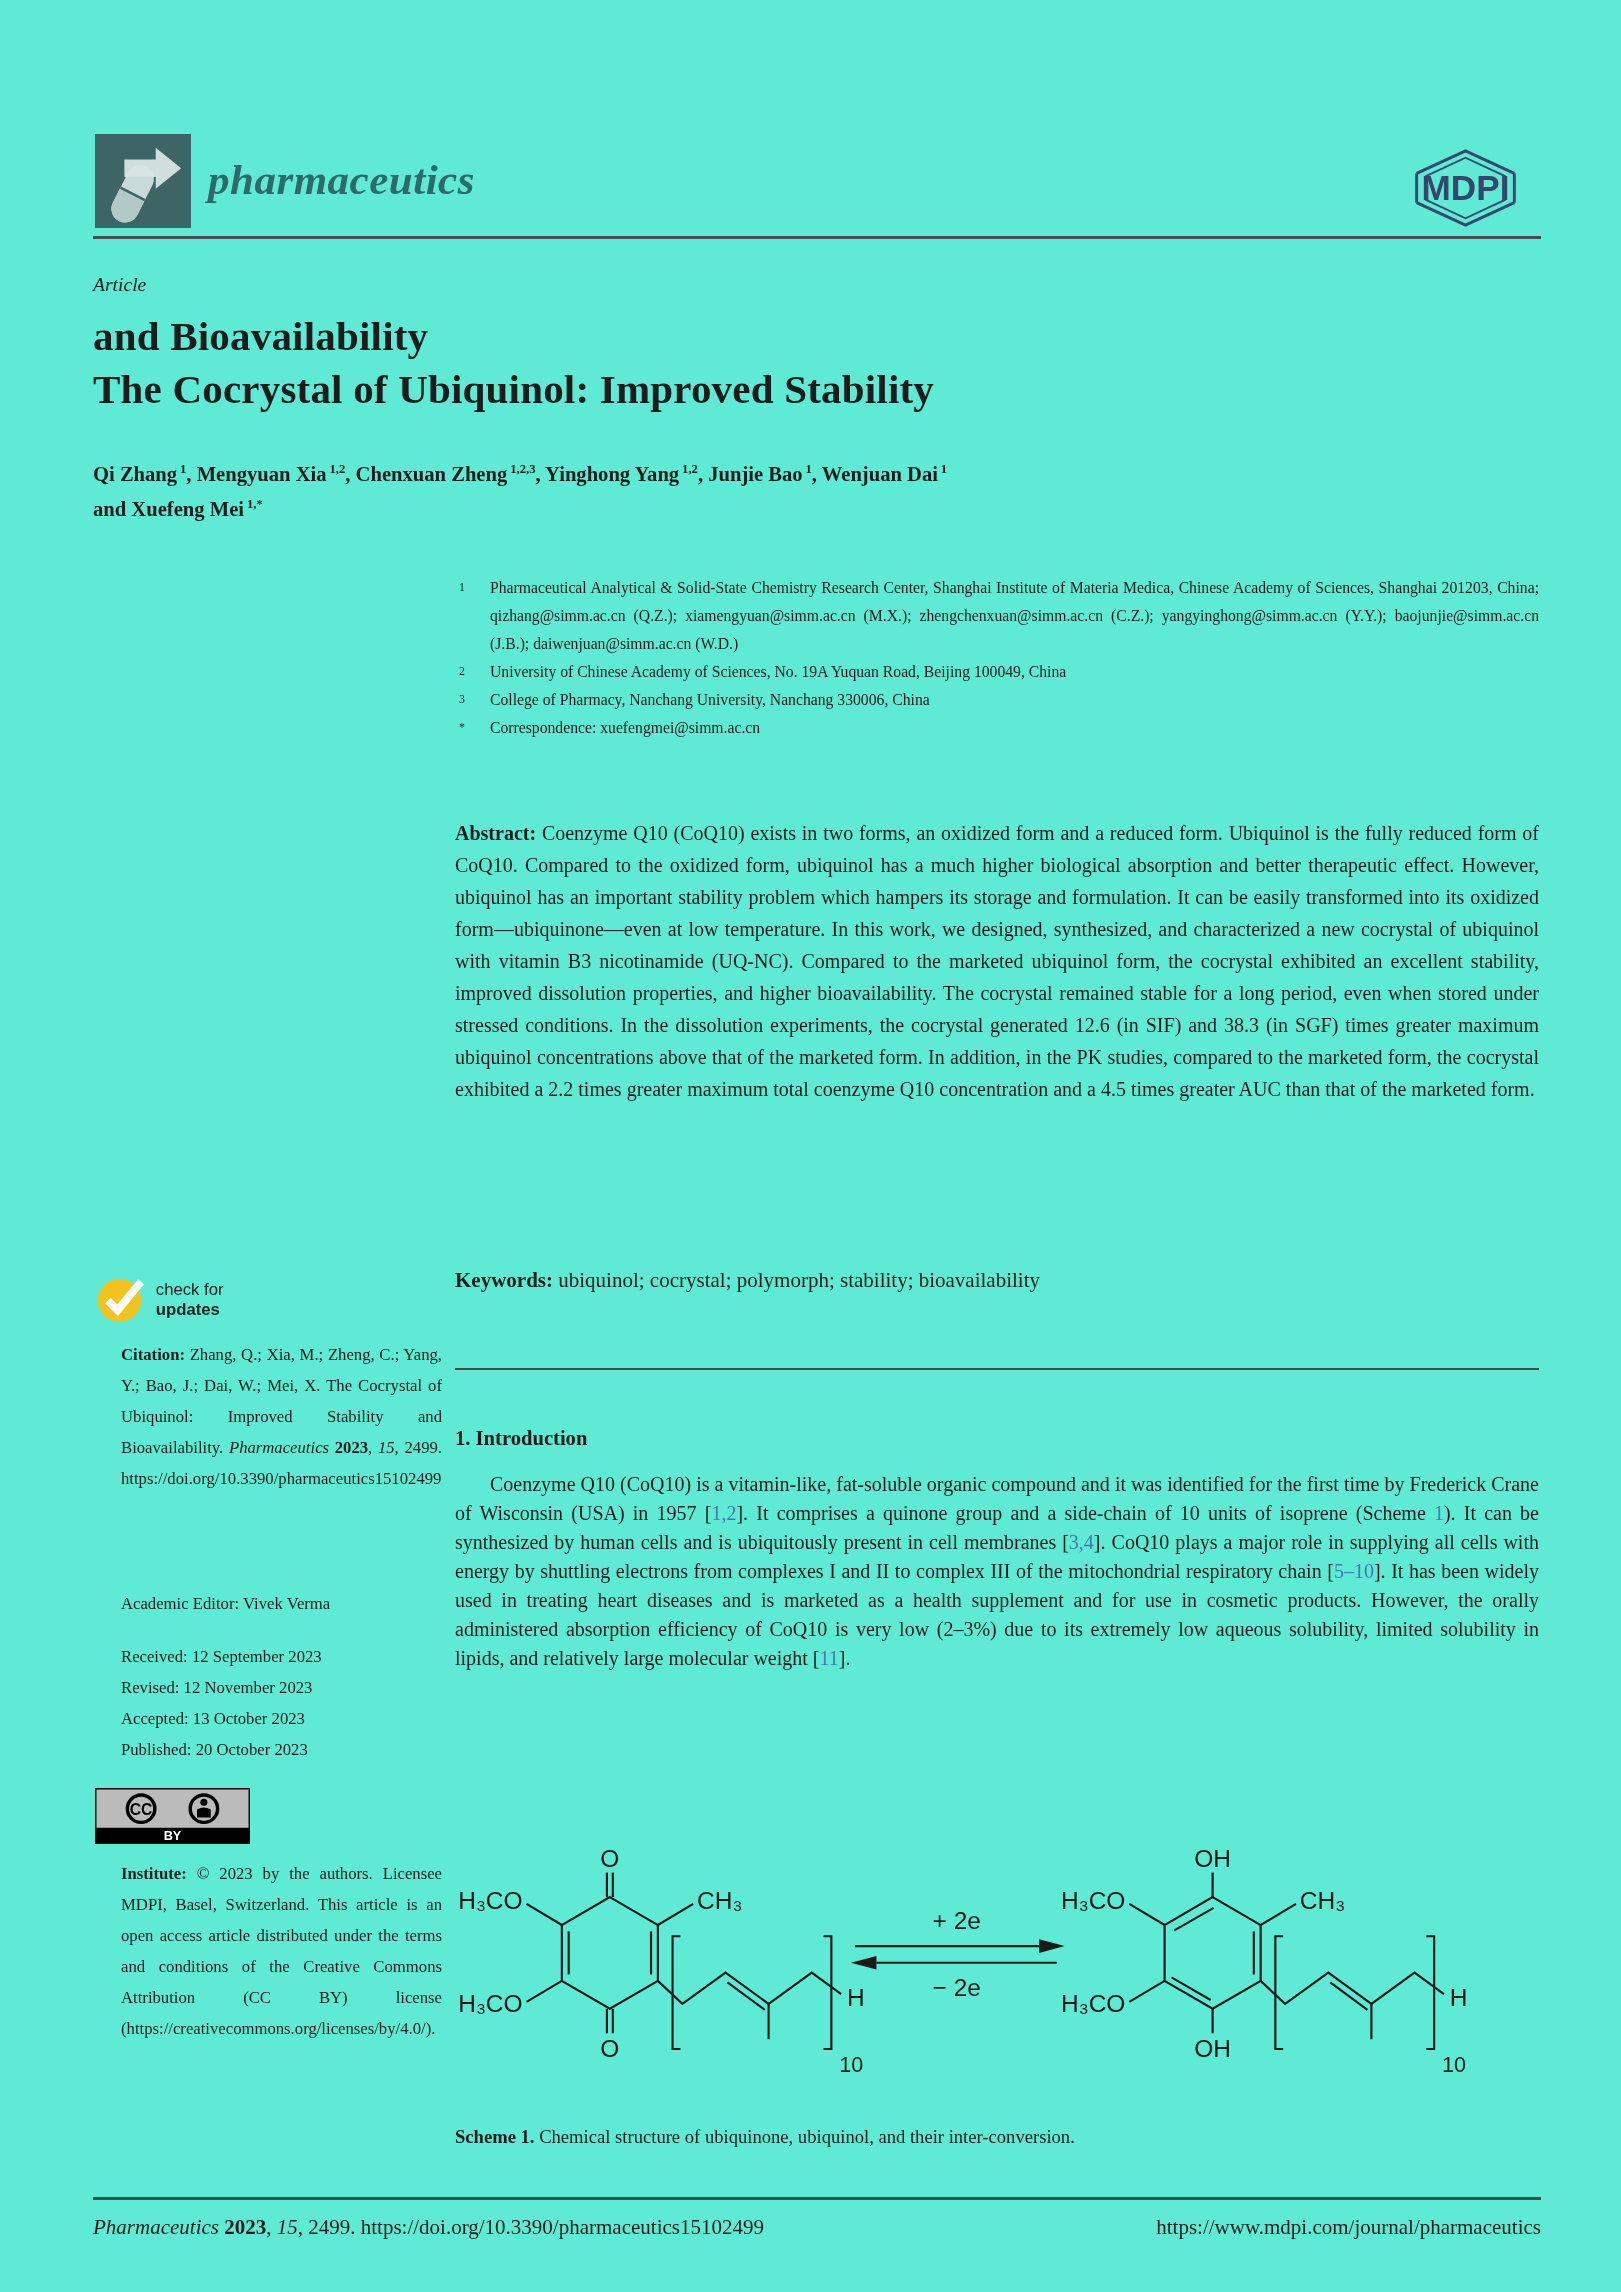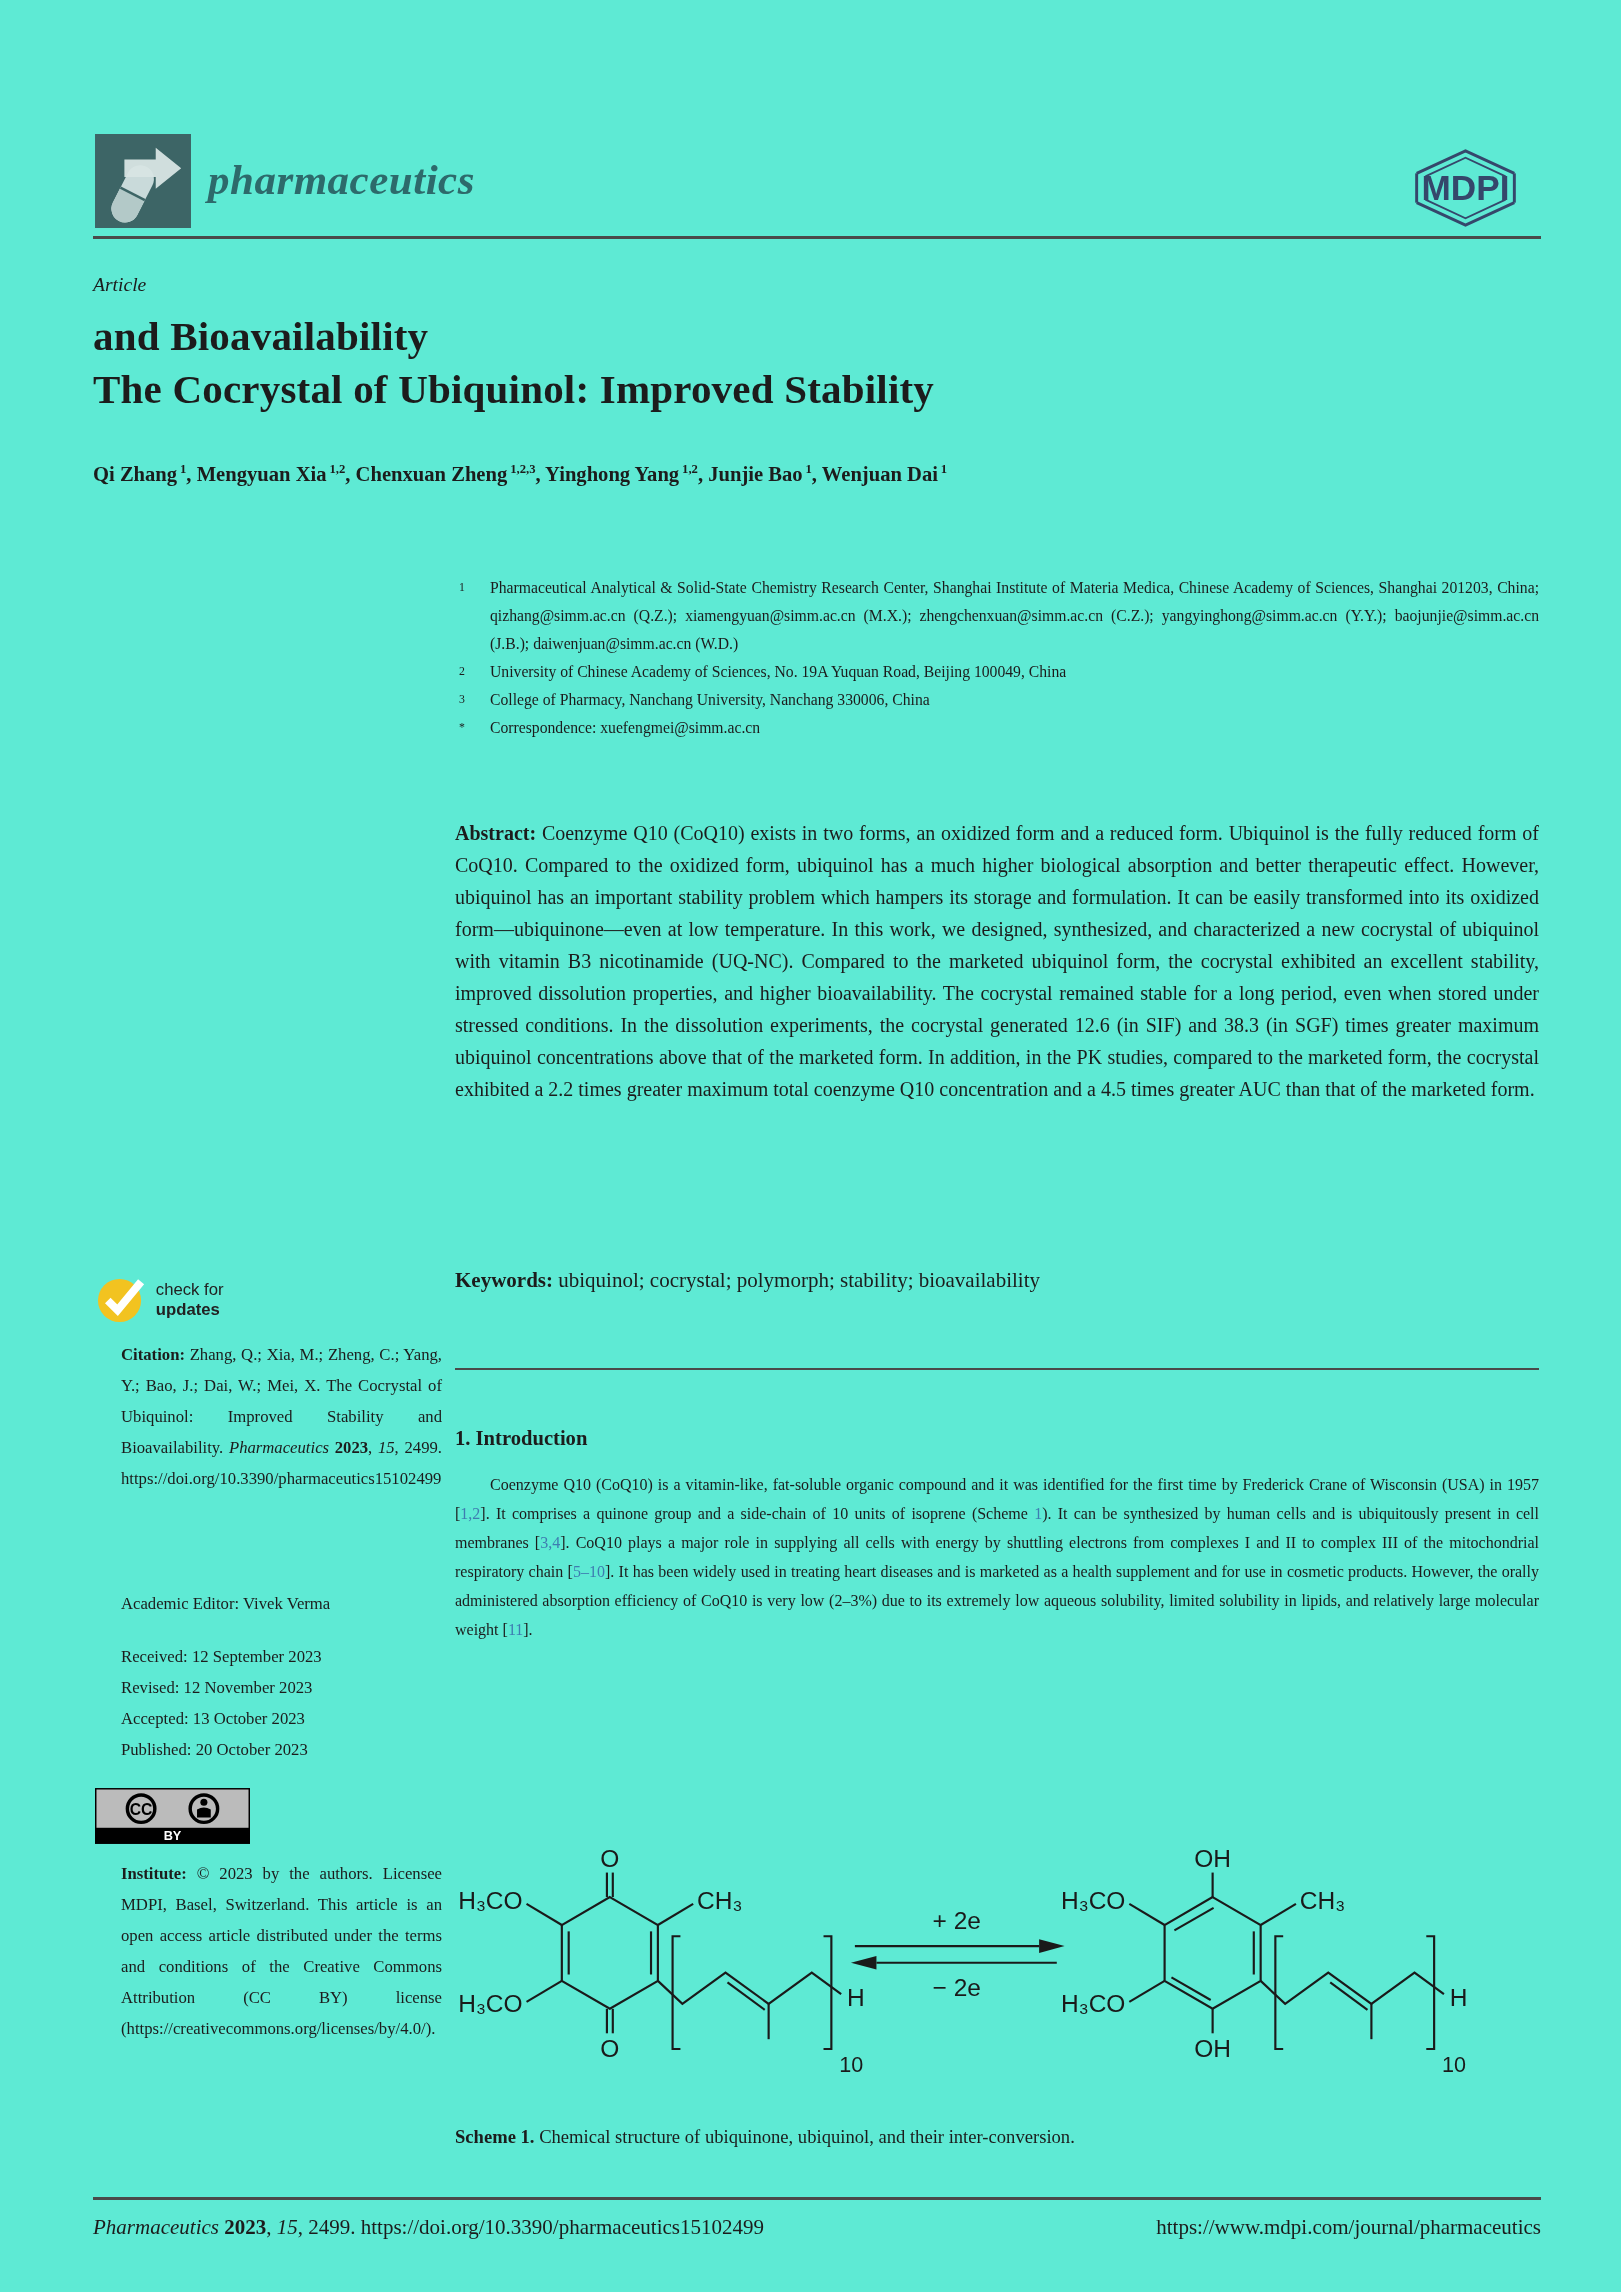--- a/index.html
+++ b/index.html
@@ -18,21 +18,21 @@
   .authors{font-size:20.6px;font-weight:bold;line-height:35px;}
   .au-sup{font-size:12.7px;margin-left:2.9px;font-weight:bold;}
   
   .affils{width:1084px;font-size:15.7px;line-height:28px;}
   .aff-item{position:relative;padding-left:35px;text-align:justify;}
   .aff-marker{position:absolute;left:3.9px;top:-1px;font-size:11.8px;}
   
   .abstract{width:1084px;font-size:20px;line-height:32px;text-align:justify;}
   .keywords{width:1084px;font-size:21px;}
   .sec-heading{font-size:20.6px;font-weight:bold;}
-  .body-para{width:1084px;font-size:16px;line-height:29px;text-align:justify;text-indent:35px;}
+  .body-para{width:1084px;font-size:20px;line-height:29px;text-align:justify;text-indent:35px;}
   .caption{width:1084px;font-size:18.6px;line-height:27.4px;}
   
   .side{width:321px;font-size:16.7px;line-height:31px;margin-left:28px;}
   .side-just{text-align:justify;}
   .badge-wrap{display:flex;align-items:center;gap:9.8px;justify-content:space-between;}
   .badge-text{font-size:16.7px;line-height:19.6px;color:#222;}
   
   .footer{width:1448px;display:flex;justify-content:space-between;font-size:21px;}
   sup{line-height:0;}
 </style>
@@ -70,20 +70,21 @@
 
   <div class="abs article-type" style="left:93px;top:274px;">Article</div>
 
   <div class="abs title" style="left:93px;top:310px;width:1225px;">
     <div>and Bioavailability</div>
     <div>The Cocrystal of Ubiquinol: Improved Stability</div>
   </div>
 
   <div class="abs authors" style="left:93px;top:457px;width:1274px;">
     <div><span>Qi Zhang</span><sup class="au-sup">1</sup><span>, </span><span>Mengyuan Xia</span><sup class="au-sup">1,2</sup><span>, </span><span>Chenxuan Zheng</span><sup class="au-sup">1,2,3</sup><span>, </span><span>Yinghong Yang</span><sup class="au-sup">1,2</sup><span>, </span><span>Junjie Bao</span><sup class="au-sup">1</sup><span>, </span><span>Wenjuan Dai</span><sup class="au-sup">1</sup></div>
+    <div><span>and Xuefeng Mei</span><sup class="au-sup">1,*</sup></div>
   </div>
 
   <div class="abs affils" style="left:455px;top:574px;">
       <div class="aff-item"><span class="aff-marker">1</span><span class="aff-text">Pharmaceutical Analytical &amp; Solid-State Chemistry Research Center, Shanghai Institute of Materia Medica, Chinese Academy of Sciences, Shanghai 201203, China; qizhang@simm.ac.cn (Q.Z.); xiamengyuan@simm.ac.cn (M.X.); zhengchenxuan@simm.ac.cn (C.Z.); yangyinghong@simm.ac.cn (Y.Y.); baojunjie@simm.ac.cn (J.B.); daiwenjuan@simm.ac.cn (W.D.)</span></div>
       <div class="aff-item"><span class="aff-marker">2</span><span class="aff-text">University of Chinese Academy of Sciences, No. 19A Yuquan Road, Beijing 100049, China</span></div>
       <div class="aff-item"><span class="aff-marker">3</span><span class="aff-text">College of Pharmacy, Nanchang University, Nanchang 330006, China</span></div>
       <div class="aff-item"><span class="aff-marker">*</span><span class="aff-text">Correspondence: xuefengmei@simm.ac.cn</span></div>
     </div>
 
   <div class="abs abstract" style="left:455px;top:817px;"><span class="seg-bold">Abstract: </span><span>Coenzyme Q10 (CoQ10) exists in two forms, an oxidized form and a reduced form. Ubiquinol is the fully reduced form of CoQ10. Compared to the oxidized form, ubiquinol has a much higher biological absorption and better therapeutic effect. However, ubiquinol has an important stability problem which hampers its storage and formulation. It can be easily transformed into its oxidized form—ubiquinone—even at low temperature. In this work, we designed, synthesized, and characterized a new cocrystal of ubiquinol with vitamin B3 nicotinamide (UQ-NC). Compared to the marketed ubiquinol form, the cocrystal exhibited an excellent stability, improved dissolution properties, and higher bioavailability. The cocrystal remained stable for a long period, even when stored under stressed conditions. In the dissolution experiments, the cocrystal generated 12.6 (in SIF) and 38.3 (in SGF) times greater maximum ubiquinol concentrations above that of the marketed form. In addition, in the PK studies, compared to the marketed form, the cocrystal exhibited a 2.2 times greater maximum total coenzyme Q10 concentration and a 4.5 times greater AUC than that of the marketed form.</span></div>

